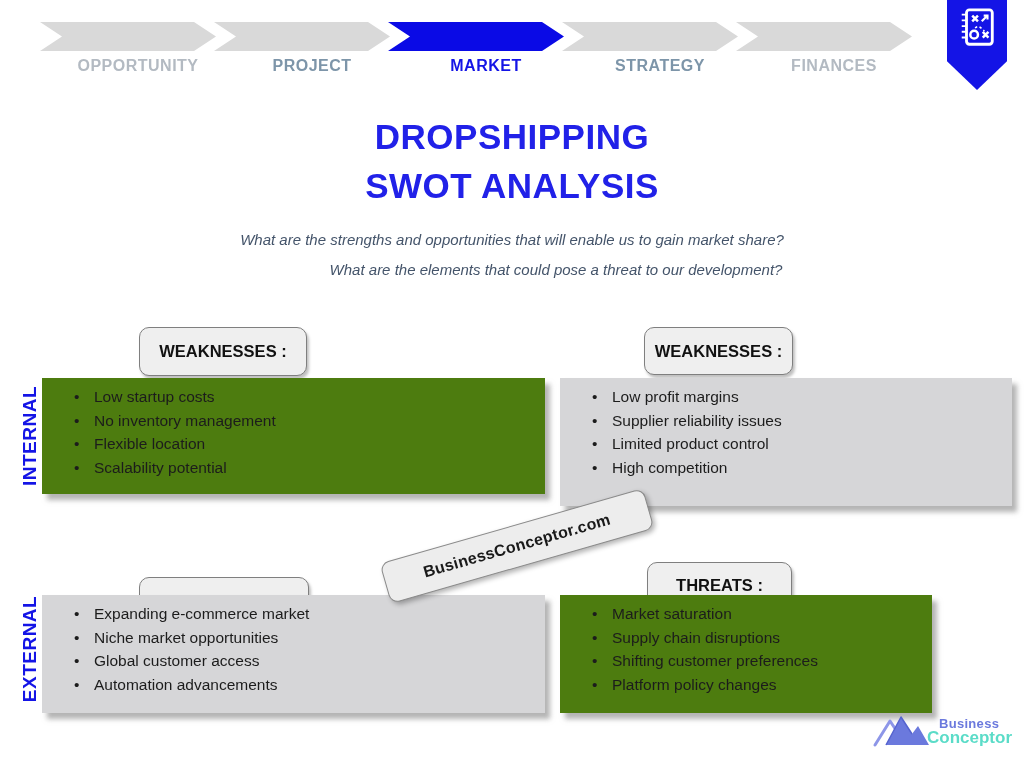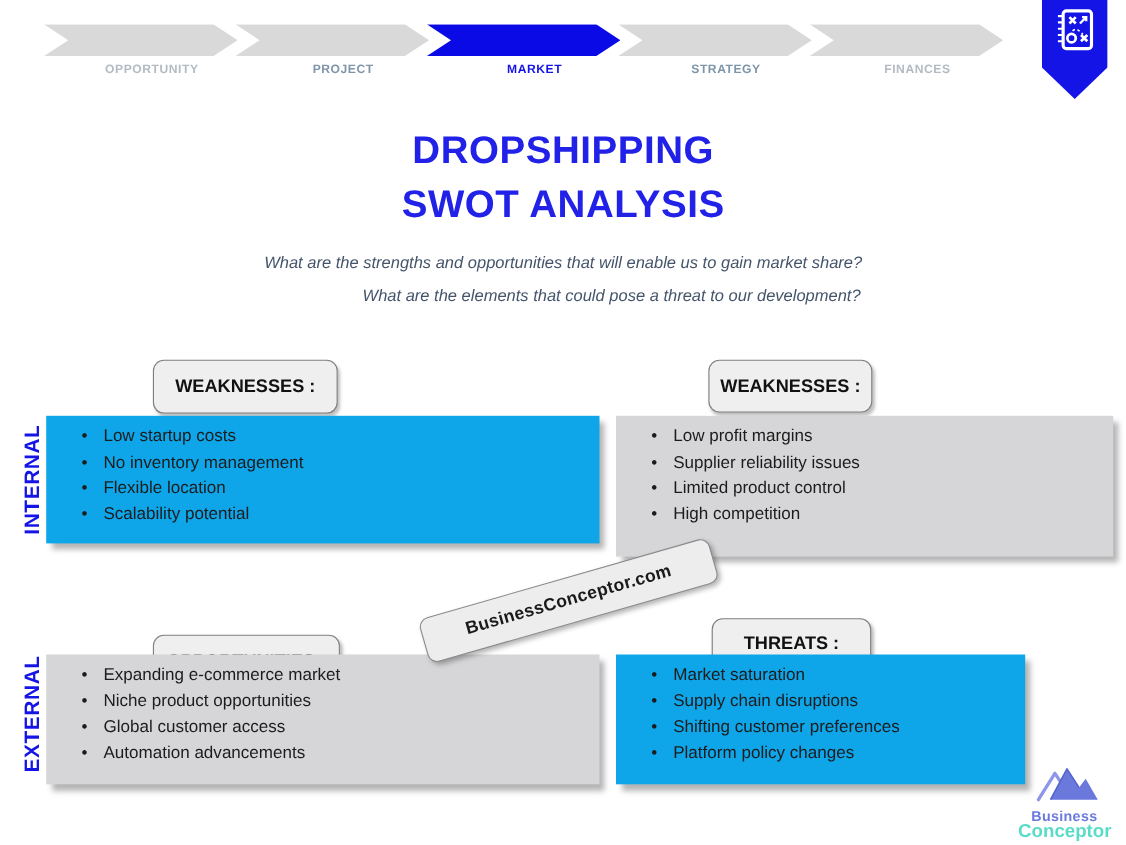--- a/index.html
+++ b/index.html
@@ -4,41 +4,41 @@
 <style>
   html,body{margin:0;padding:0;}
   body{width:1024px;height:768px;background:#ffffff;font-family:"Liberation Sans",sans-serif;overflow:hidden;}
   .slide{position:relative;width:1024px;height:768px;background:#fff;}
 
   
   .chev{position:absolute;top:22px;height:29px;width:176px;background:#d9d9d9;
         clip-path:polygon(0 0,calc(100% - 22px) 0,100% 50%,calc(100% - 22px) 100%,0 100%,22px 50%);}
   .chev.active{background:#0a0ae6;}
   .navlabel{position:absolute;top:57px;width:176px;text-align:center;
-            font-size:11px;font-weight:bold;letter-spacing:.5px;color:#b3bac2;}
+            font-size:16px;font-weight:bold;letter-spacing:.5px;color:#b3bac2;}
   .navlabel.near{color:#7d95a9;}
   .navlabel.active{color:#1414e6;}
 
   
   .bookmark{position:absolute;left:947px;top:0;width:60px;height:90px;background:#1414e6;
             clip-path:polygon(0 0,100% 0,100% 68%,50% 100%,0 68%);
             display:flex;justify-content:center;}
   .bookmark svg{margin-top:6px;}
 
   
   .title{position:absolute;top:112px;left:0;width:1024px;text-align:center;
          color:#2121e8;font-weight:bold;font-size:35px;line-height:49px;letter-spacing:.5px;}
   .subtitle{position:absolute;left:0;width:1024px;text-align:center;
             font-style:italic;font-size:15px;color:#44546a;}
   .subtitle.q1{top:231px;}
   .subtitle.q2{top:261px;padding-left:44px;}
 
   
   .qbox{position:absolute;box-shadow:5px 6px 5px rgba(130,130,130,.6);}
-  .qbox.blue{background:#0ea5e9;}
+  .qbox.blue{background:#4d7c0f;}
   .qbox.gray{background:#d6d6d8;}
   .qbox ul{list-style:none;margin:0;padding:7px 10px 0 0;}
   .qbox li{position:relative;padding-left:52px;font-size:15.5px;color:#1c1c1c;line-height:23.5px;}
   .qbox li::before{content:"\2022";position:absolute;left:32px;color:#1c1c1c;}
 
   .qhead{position:absolute;background:#efefef;border:1.5px solid #7f7f7f;border-radius:10px;
          display:flex;align-items:center;justify-content:center;
          font-size:16.5px;font-weight:bold;color:#111;box-shadow:2px 3px 3px rgba(0,0,0,.25);}
 
   
@@ -46,21 +46,21 @@
              color:#1414e6;font-weight:bold;font-size:19px;letter-spacing:.5px;}
 
   
   .watermark{position:absolute;left:380px;top:525px;width:272px;height:40px;
              background:#ededed;border:1px solid #8a8a8a;border-radius:9px;
              transform:rotate(-16deg);display:flex;align-items:center;justify-content:center;
              font-weight:bold;font-size:16px;color:#1a1a1a;letter-spacing:.3px;
              box-shadow:2px 3px 5px rgba(0,0,0,.3);}
 
   
-  .logo{position:absolute;right:12px;bottom:2px;display:flex;align-items:center;flex-direction:column;}
+  .logo{position:absolute;right:12px;bottom:20px;display:flex;align-items:center;}
   .logo-text{display:flex;flex-direction:column;margin-left:-16px;margin-top:4px;}
   .logo-business{color:#6b79dd;font-size:13px;font-weight:bold;letter-spacing:.3px;margin-left:12px;}
   .logo-conceptor{color:#5bdcc8;font-size:17px;font-weight:bold;margin-top:-3px;}
 </style>
 </head>
 <body>
 
 <div class="slide">
 
   <div class="chev" style="left:40px"></div>
@@ -119,21 +119,21 @@
     <ul>
         <li>Low profit margins</li>
         <li>Supplier reliability issues</li>
         <li>Limited product control</li>
         <li>High competition</li>
       </ul>
   </div>
   <div class="qbox gray" style="left:42px;top:595px;width:503px;height:118px;">
     <ul>
         <li>Expanding e-commerce market</li>
-        <li>Niche product opportunities</li>
+        <li>Niche market opportunities</li>
         <li>Global customer access</li>
         <li>Automation advancements</li>
       </ul>
   </div>
   <div class="qbox blue" style="left:560px;top:595px;width:372px;height:118px;">
     <ul>
         <li>Market saturation</li>
         <li>Supply chain disruptions</li>
         <li>Shifting customer preferences</li>
         <li>Platform policy changes</li>

